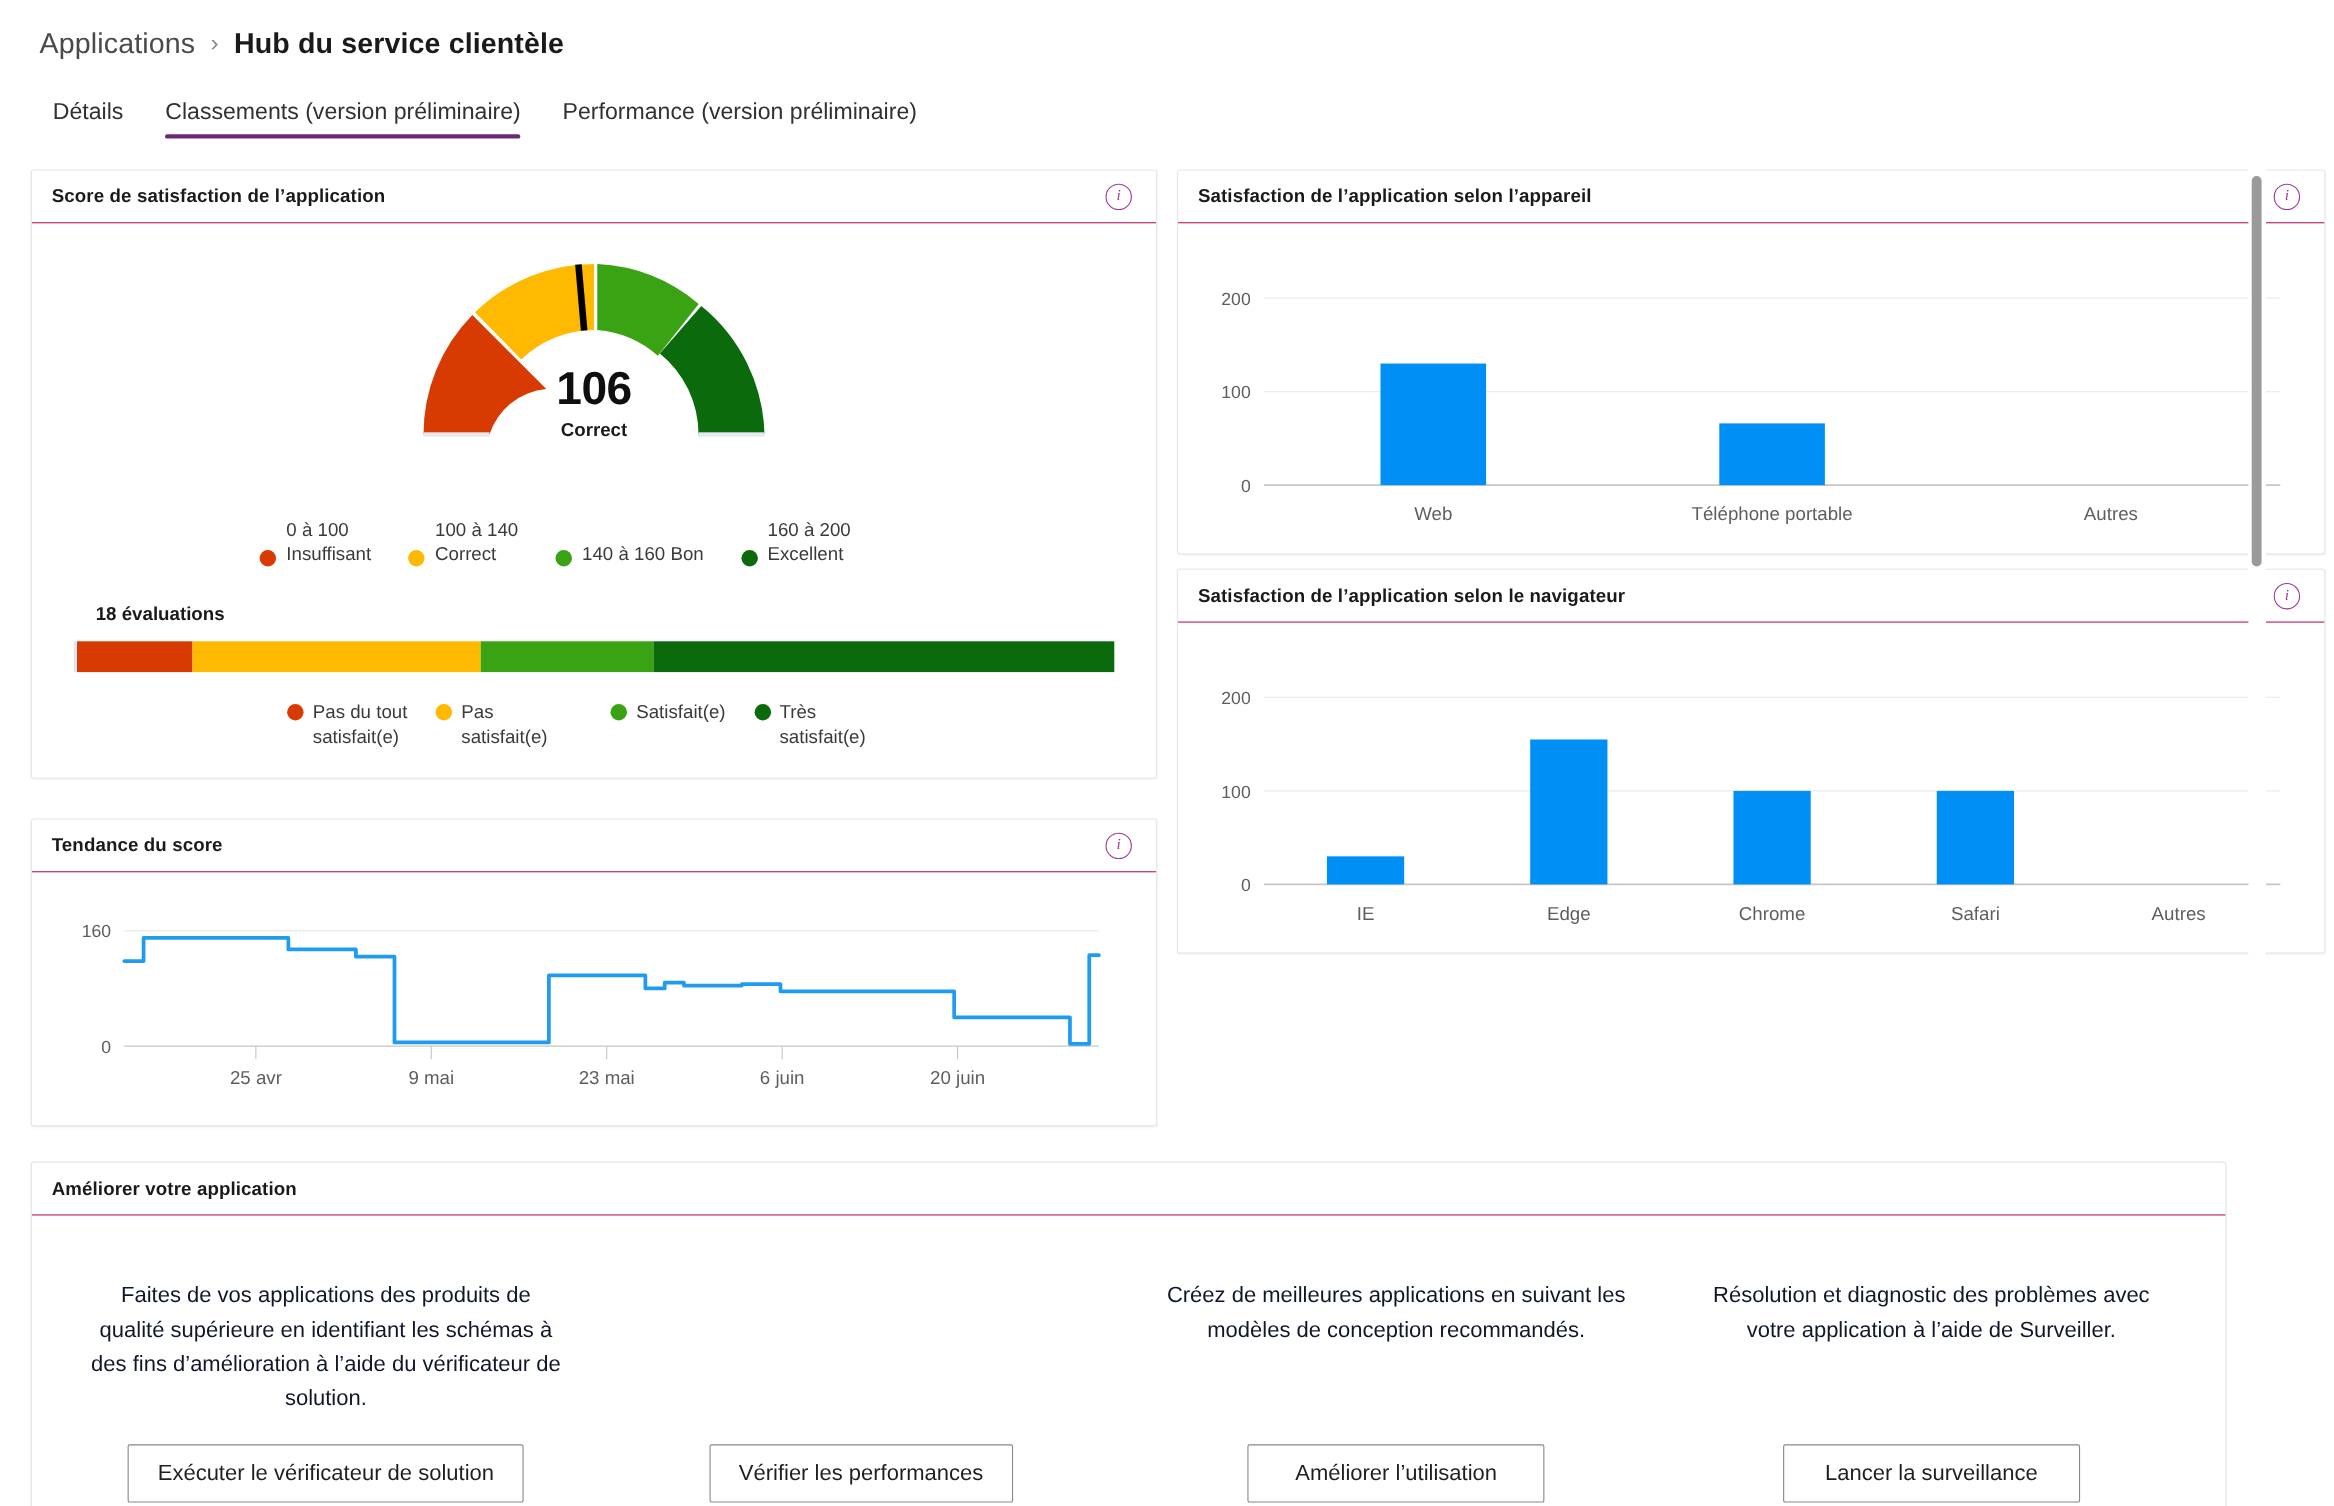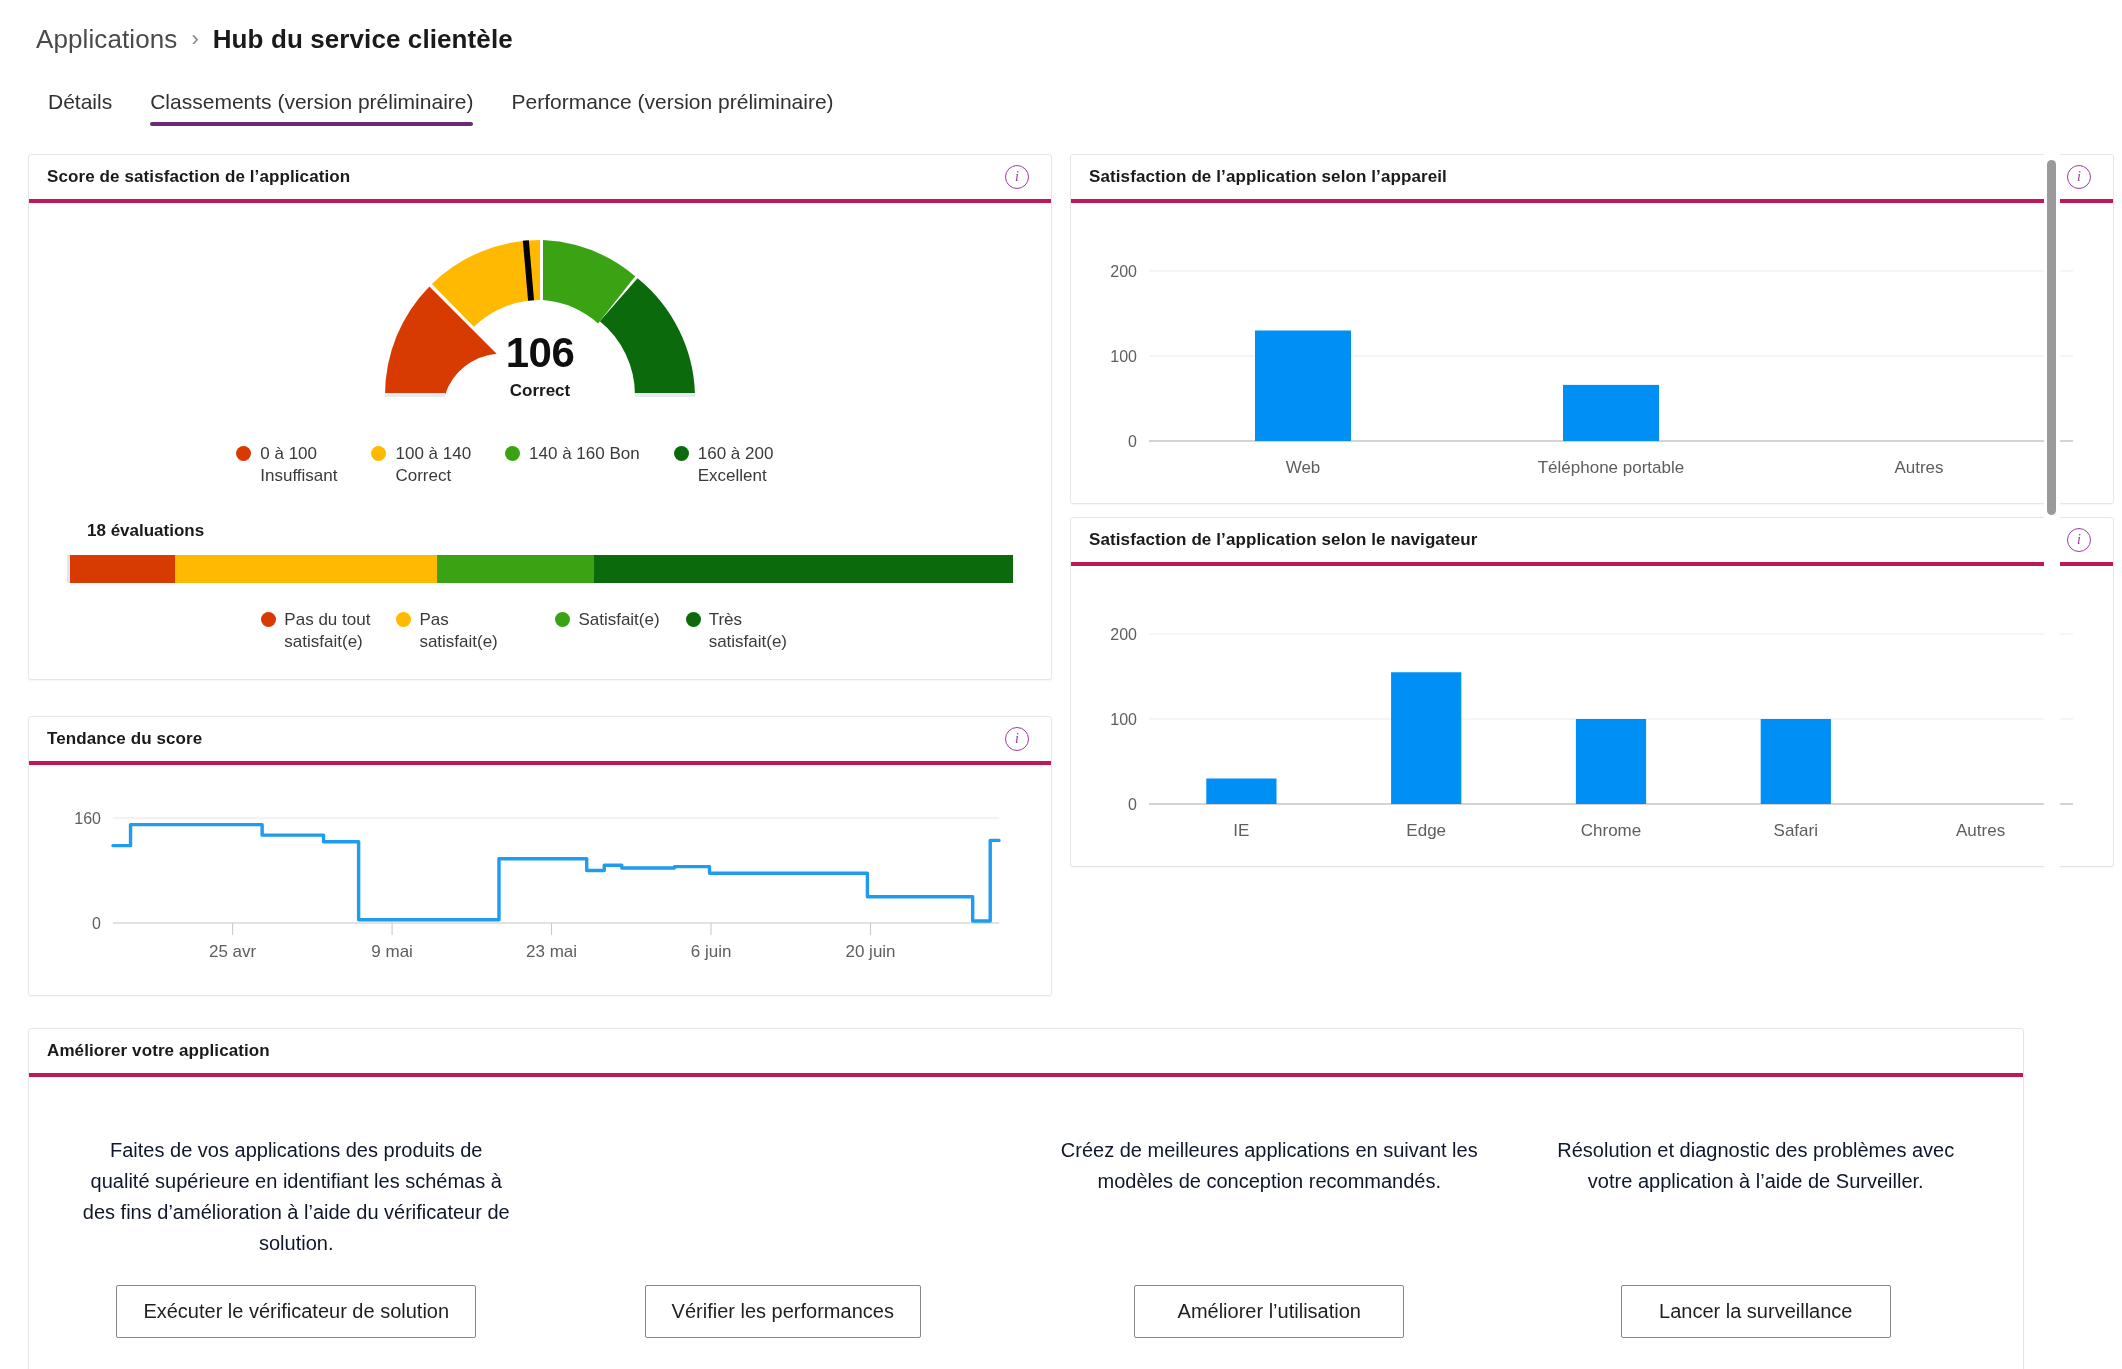--- a/index.html
+++ b/index.html
@@ -56,21 +56,21 @@
   .card {
     background: #ffffff;
     border: 1px solid #e6e6e6;
     border-radius: 3px;
     box-shadow: 0 1px 2px rgba(0,0,0,0.045);
   }
   .card-head {
     height: 48px;
     display: flex; align-items: center; justify-content: space-between;
     padding: 0 22px 0 18px;
-    border-bottom: 4px solid #be185d;
+    border-bottom: 1px solid #be185d;
   }
   .card-title { font-size: 17px; font-weight: 700; color: #1b1a19; letter-spacing: .1px; }
   .info-icon {
     width: 24px; height: 24px; border-radius: 50%;
     border: 1.6px solid #9b3d9b;
     color: #9b3d9b;
     display: flex; align-items: center; justify-content: center;
     font-size: 14px; font-family: "Liberation Serif", serif; font-style: italic;
     cursor: pointer; flex: 0 0 auto;
   }
@@ -88,22 +88,22 @@
   .gauge-label {
     position: absolute; left: 0; right: 0; top: 156px;
     text-align: center; font-size: 17px; font-weight: 700; color: #1b1a19;
   }
 
   .legend-row {
     display: flex; justify-content: center; gap: 0;
     margin-top: 28px; padding: 0 20px;
   }
   .legend-item {
-    display: flex; align-items: flex-start; gap: 9px;
-    margin-right: 34px; max-width: 170px;
+    display: flex; align-items: flex-end; gap: 9px;
+    margin-right: 34px; max-width: 170px; margin-top: 28px;
   }
   .legend-item:last-child { margin-right: 0; }
   .legend-dot {
     width: 15px; height: 15px; border-radius: 50%;
     flex: 0 0 15px; margin-top: 3px;
   }
   .legend-text { font-size: 17px; color: #3b3a39; line-height: 1.3; }
 
   
   .eval-count {

